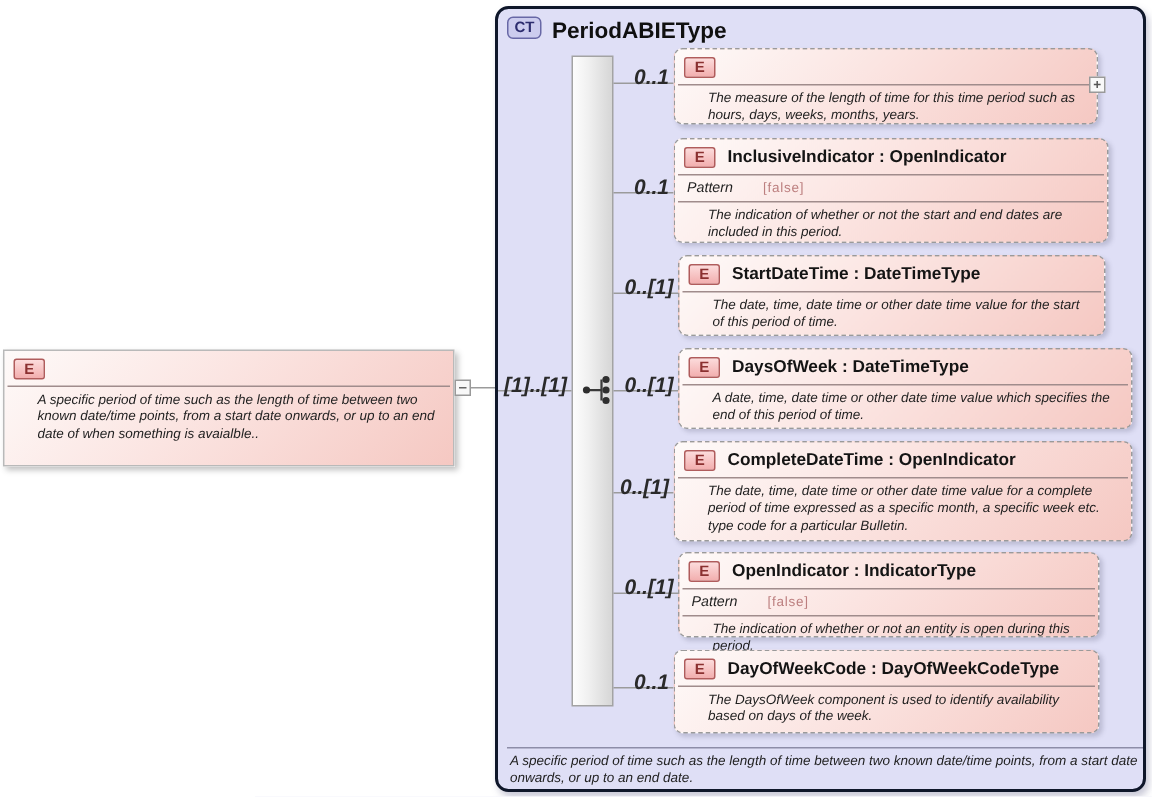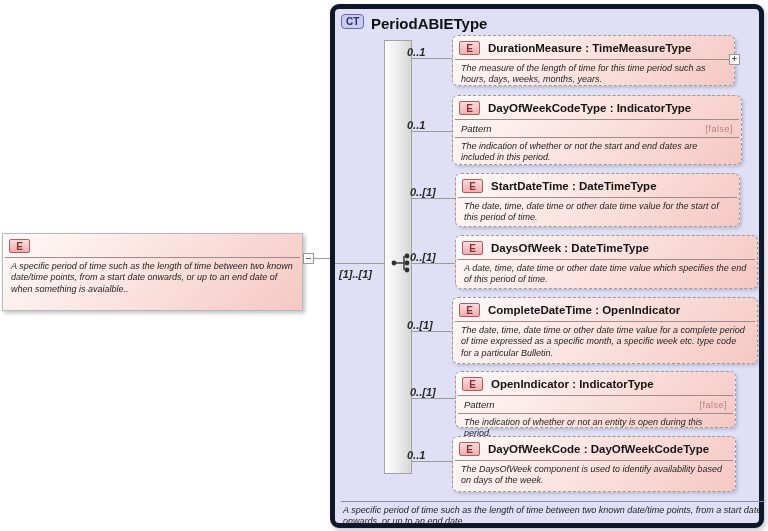--- a/index.html
+++ b/index.html
@@ -26,56 +26,56 @@
   .node-title { font-weight:bold; font-size:11.5px; color:#141414; white-space:nowrap; }
   .e-badge {
     display:inline-block; min-width:21px; height:14px; line-height:13px;
     text-align:center; font-size:10px; font-weight:bold; color:#8b3030;
     background:linear-gradient(#fcdcdc,#f2aeae);
     border:1px solid #b05c5c; border-radius:2px; flex:0 0 auto;
   }
   .sep { height:1px; background:#a08c8c; margin:1px 2px 0 2px; }
   .node-desc {
     font-style:italic; font-size:9px; line-height:1.25; color:#1f1f1f;
-    padding:3px 8px 3px 8px;
+    padding:3px 8px 3px 22px;
   }
   .pattern-row {
-    display:flex; align-items:baseline; gap:20px; padding:3px 8px 2px 8px;justify-content:space-between;
+    display:flex; align-items:baseline; gap:20px; padding:3px 8px 2px 8px;
   }
   .pattern-label { font-style:italic; font-size:9.5px; color:#1f1f1f; }
   .pattern-value { font-size:9px; color:#bc7f7f; letter-spacing:0.5px; }
 
   
   #available-period { left:2px; top:233px; width:301px; height:78px; }
 
   
   #ct-box {
     position:absolute; left:330px; top:4px; width:434px; height:524px;
     background:#dfdff6;
-    border:5px solid #0f172a; border-radius:9px;
+    border:2px solid #0f172a; border-radius:9px;
     box-shadow:2px 3px 5px rgba(100,100,140,0.35);
   }
   .ct-badge {
     position:absolute; left:6px; top:5px; padding:0 4px; height:15px; line-height:13px;
     font-size:10px; font-weight:bold; color:#2c2c6e;
     background:#ccccee; border:1.5px solid #6868a6; border-radius:4px;
   }
   .ct-title { position:absolute; left:36px; top:6px; font-weight:bold; font-size:15px; color:#101010; white-space:nowrap; }
 
   
   #vbar {
     position:absolute; left:49px; top:31px; width:28px; height:434px;
     background:linear-gradient(to right,#fdfdfd 0%, #f0f0f0 40%, #d6d6d6 100%);
     border:1px solid #a3a3a3;
   }
 
   .conn { position:absolute; height:1px; background:#9b9b9b; }
   .mult {
-    position:absolute; width:42px; text-align:left;
-    font-size:11px; font-style:italic; font-weight:bold; color:#2a2a2a; white-space:nowrap;
+    position:absolute; width:42px; text-align:right;
+    font-size:14px; font-style:italic; font-weight:bold; color:#2a2a2a; white-space:nowrap;
   }
   .toggle-box {
     position:absolute; width:11px; height:11px; background:#f8f8f8;
     border:1px solid #999; display:flex; align-items:center; justify-content:center;
     font-size:9px; line-height:9px; color:#555; font-weight:bold;
   }
   .toggle-box .dash { width:5px; height:1px; background:#666; }
 
   
   #ct-footer-sep { position:absolute; left:6px; top:492px; width:424px; height:1px; background:#8d8da8; }
@@ -112,21 +112,21 @@
     </div>
   <div class="conn" style="left:314px; top:258px; width:16px;"></div>
 
   <div id="ct-box">
     <span class="ct-badge">CT</span>
     <span class="ct-title">PeriodABIEType</span>
 
     <div id="vbar"></div>
 
     <div class="conn" style="left:0; top:254px; width:49px;"></div>
-    <div class="mult" style="left:4px; top:259px;">[1]..[1]</div>
+    <div class="mult" style="left:4px; top:242px;">[1]..[1]</div>
 
     <svg style="position:absolute; left:55px; top:243px;" width="24" height="22" viewBox="0 0 24 22">
       <line x1="4" y1="11" x2="14" y2="11" stroke="#3a3a3a" stroke-width="1.5"></line>
       <line x1="14" y1="4" x2="14" y2="18" stroke="#3a3a3a" stroke-width="1.5"></line>
       <circle cx="4" cy="11" r="2.4" fill="#2e2e2e"></circle>
       <circle cx="17" cy="4" r="2.4" fill="#2e2e2e"></circle>
       <circle cx="17" cy="11" r="2.4" fill="#2e2e2e"></circle>
       <circle cx="17" cy="18" r="2.4" fill="#2e2e2e"></circle>
     </svg>
 
@@ -142,33 +142,32 @@
     <div class="mult" style="left:72px; top:110px;">0..1</div>
     <div class="mult" style="left:75px; top:177px;">0..[1]</div>
     <div class="mult" style="left:75px; top:242px;">0..[1]</div>
     <div class="mult" style="left:72px; top:310px;">0..[1]</div>
     <div class="mult" style="left:75px; top:377px;">0..[1]</div>
     <div class="mult" style="left:72px; top:440px;">0..1</div>
 
     <div id="el-0" class="node dashed el-node">
       <div class="node-head">
         <span class="e-badge">E</span>
-        <span class="node-title">DurationMeasure : TimeMeasureType</span>
       </div>
       <div class="sep"></div>
       <div class="node-desc">The measure of the length of time for this time period such as hours, days, weeks, months, years.</div>
     </div>
     <div class="toggle-box" style="left:394px; top:45px;">
         <span>+</span>
       </div>
 
     <div id="el-1" class="node dashed el-node">
       <div class="node-head">
         <span class="e-badge">E</span>
-        <span class="node-title">DayOfWeekCodeType : IndicatorType</span>
+        <span class="node-title">InclusiveIndicator : OpenIndicator</span>
       </div>
       <div class="sep"></div>
       <div class="pattern-row">
         <span class="pattern-label">Pattern</span>
         <span class="pattern-value">[false]</span>
       </div>
       <div class="sep"></div>
       <div class="node-desc">The indication of whether or not the start and end dates are included in this period.</div>
     </div>
 

